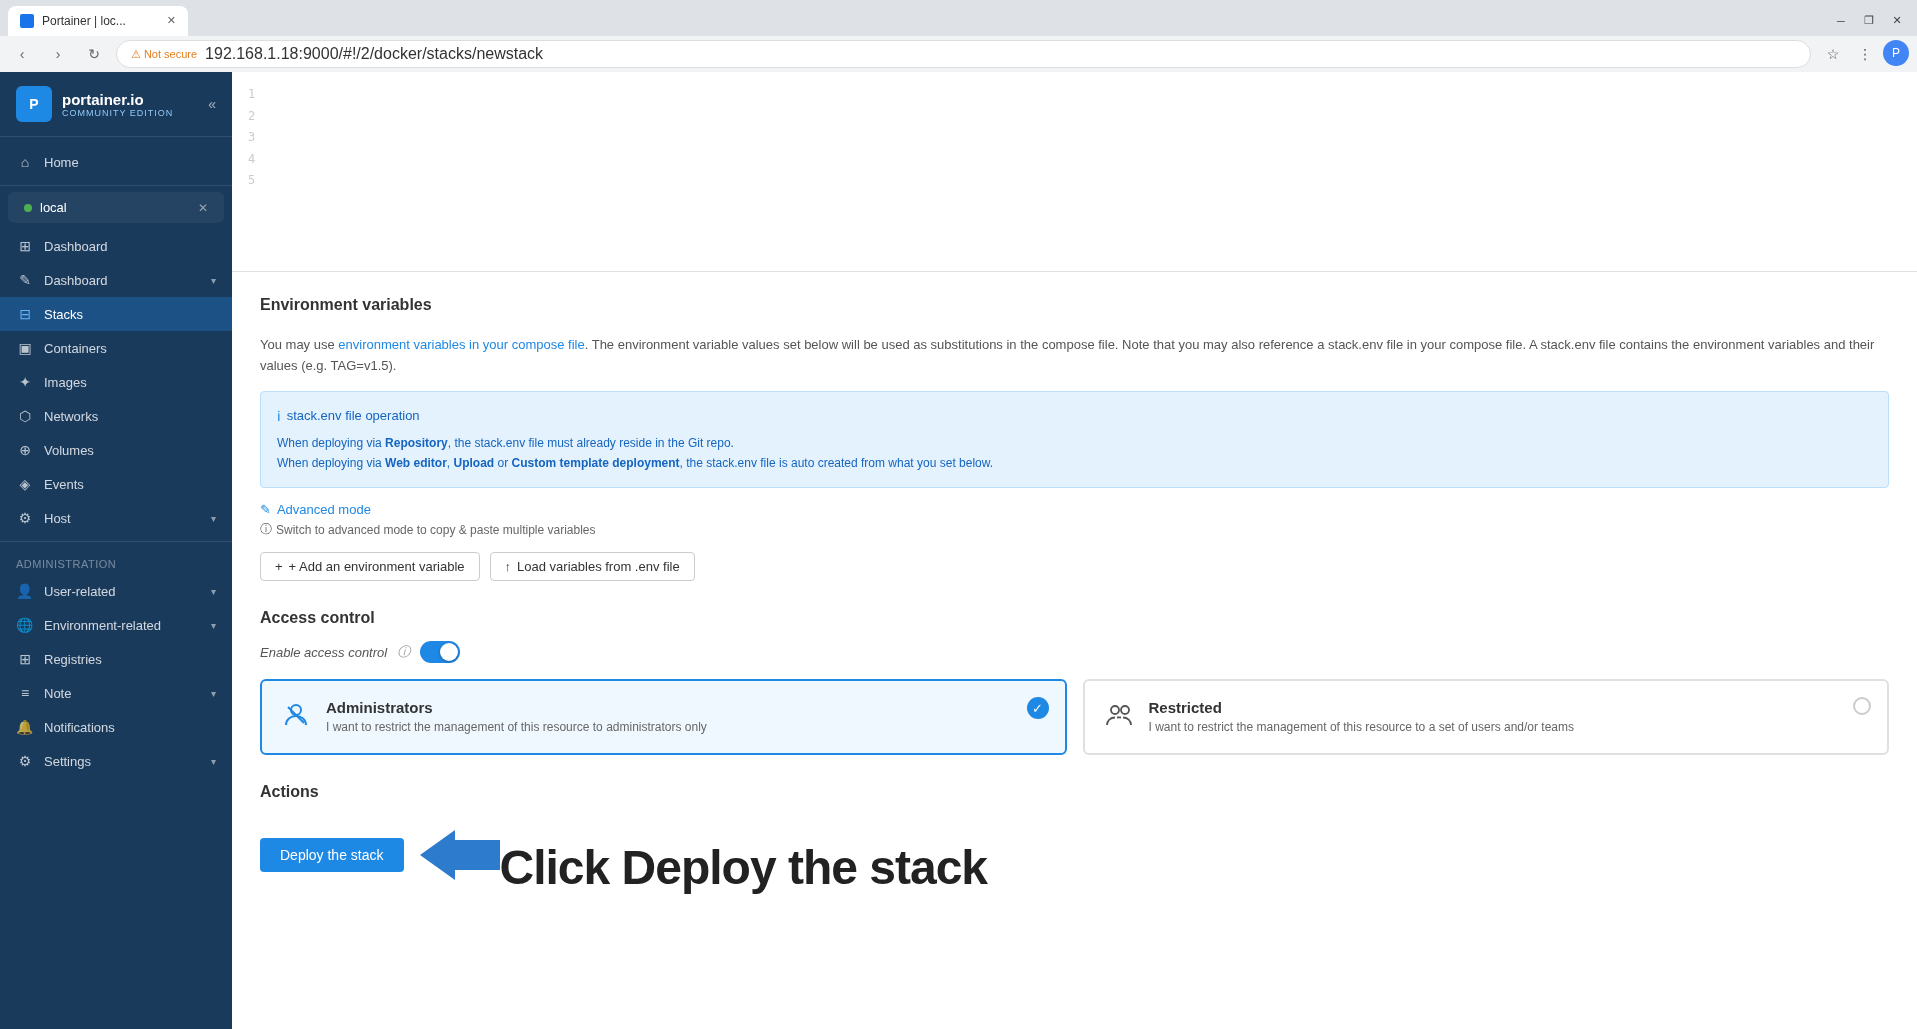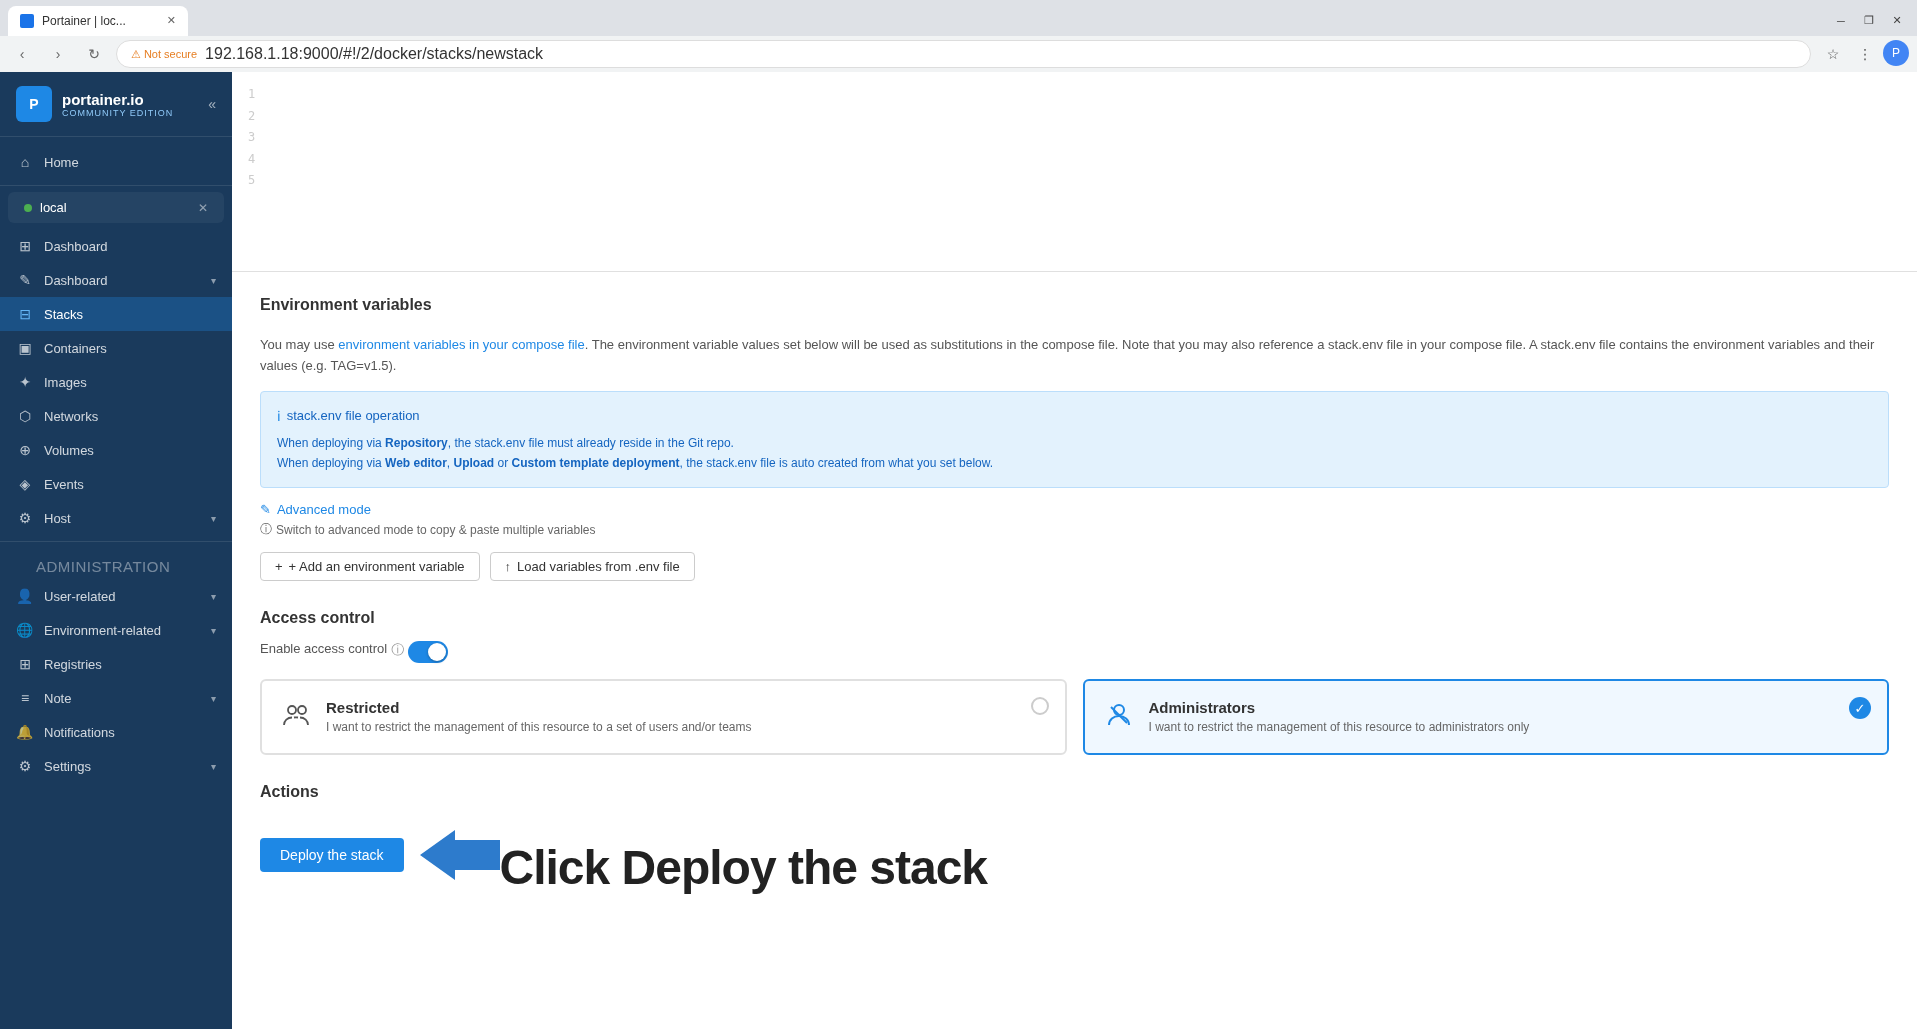--- a/index.html
+++ b/index.html
@@ -40,21 +40,21 @@
     .sidebar-nav { padding: 8px 0; flex: 1; }
     .sidebar-item { display: flex; align-items: center; gap: 10px; padding: 9px 16px; cursor: pointer; color: rgba(255,255,255,0.8); font-size: 13px; transition: background 0.15s; }
     .sidebar-item.active { background: rgba(30,136,229,0.3); color: white; }
     .sidebar-item-icon { width: 18px; text-align: center; font-size: 14px; flex-shrink: 0; color: rgba(255,255,255,0.7); }
     .sidebar-item.active .sidebar-item-icon { color: #64b5f6; }
     .sidebar-section-env { display: flex; align-items: center; gap: 8px; padding: 8px 16px; background: rgba(255,255,255,0.05); margin: 4px 8px; border-radius: 6px; }
     .env-dot { width: 8px; height: 8px; border-radius: 50%; background: #4caf50; flex-shrink: 0; }
     .env-label { font-size: 13px; color: white; font-weight: 400; flex: 1; }
     .env-close { color: rgba(255,255,255,0.5); cursor: pointer; font-size: 12px; }
     .sidebar-divider { height: 1px; background: rgba(255,255,255,0.1); margin: 6px 0; }
-    .sidebar-group-label { padding: 10px 16px 4px; color: rgba(255,255,255,0.4); font-size: 15px; text-transform: uppercase; letter-spacing: 0.5px; margin-left: 20px; }
+    .sidebar-group-label { padding: 10px 16px 4px; color: rgba(255,255,255,0.4); font-size: 11px; text-transform: uppercase; letter-spacing: 0.5px; }
     .sidebar-expandable { display: flex; align-items: center; justify-content: space-between; padding: 9px 16px; cursor: pointer; color: rgba(255,255,255,0.8); font-size: 13px; }
     .sidebar-expandable-left { display: flex; align-items: center; gap: 10px; }
     .chevron { font-size: 10px; color: rgba(255,255,255,0.5); }
 
     
     .main-content { flex: 1; background: white; overflow-y: auto; display: flex; flex-direction: column; }
     .main-content::-webkit-scrollbar { width: 6px; }
     .main-content::-webkit-scrollbar-thumb { background: #ccc; border-radius: 3px; }
 
     
@@ -71,21 +71,21 @@
     .info-box-text { font-size: 12px; color: #1565c0; line-height: 1.7; }
     .info-box-text strong { font-weight: 600; }
     .advanced-mode-link { display: flex; align-items: center; gap: 6px; color: #1e88e5; font-size: 13px; cursor: pointer; margin-bottom: 4px; text-decoration: none; }
     .advanced-mode-sub { font-size: 12px; color: #666; display: flex; align-items: center; gap: 4px; margin-bottom: 14px; }
     .env-actions { display: flex; gap: 10px; margin-bottom: 0; }
     .btn-outline { border: 1px solid #ccc; background: white; color: #333; border-radius: 4px; padding: 6px 14px; font-size: 13px; cursor: pointer; display: flex; align-items: center; gap: 6px; }
 
     
     .access-control-section { margin-bottom: 28px; }
     .access-label { font-size: 16px; font-weight: 600; color: #333; margin-bottom: 14px; }
-    .enable-access-row { display: flex; align-items: flex-start; gap: 4px; margin-bottom: 16px; }
+    .enable-access-row { display: flex; align-items: center; gap: 10px; margin-bottom: 16px; font-style: italic; }
     .enable-label { font-size: 13px; color: #555; }
     .help-icon { color: #999; font-size: 13px; cursor: pointer; }
     
     .toggle { width: 40px; height: 22px; background: #1e88e5; border-radius: 11px; position: relative; cursor: pointer; transition: background 0.2s; }
     .toggle-knob { width: 18px; height: 18px; background: white; border-radius: 50%; position: absolute; top: 2px; right: 2px; transition: left 0.2s; box-shadow: 0 1px 3px rgba(0,0,0,0.3); }
 
     
     .access-cards { display: flex; gap: 16px; }
     .access-card { flex: 1; border: 2px solid #e0e0e0; border-radius: 6px; padding: 18px 20px; display: flex; align-items: flex-start; gap: 16px; cursor: pointer; position: relative; }
     .access-card.selected { border-color: #1e88e5; background: #f0f8ff; }
@@ -325,53 +325,53 @@
 
         <div class="enable-access-row">
           <span class="enable-label">Enable access control</span>
           <span class="help-icon">ⓘ</span>
           <div class="toggle">
             <div class="toggle-knob"></div>
           </div>
         </div>
 
         <div class="access-cards">
+
+          <div class="access-card selected">
+            <div class="access-card-icon">
+              
+              <svg width="28" height="28" viewBox="0 0 28 28" fill="none" xmlns="http://www.w3.org/2000/svg">
+                <circle cx="14" cy="9" r="5" stroke="#1e88e5" stroke-width="2" fill="none"></circle>
+                <path d="M4 24c0-5.5 4.5-9 10-9s10 3.5 10 9" stroke="#1e88e5" stroke-width="2" fill="none"></path>
+                <line x1="6" y1="6" x2="22" y2="22" stroke="#1e88e5" stroke-width="2"></line>
+              </svg>
+            </div>
+            <div class="access-card-content">
+              <div class="access-card-title">Administrators</div>
+              <div class="access-card-desc">I want to restrict the management of this resource to administrators only</div>
+            </div>
+            <div class="checkmark-badge">✓</div>
+          </div>
 
           <div class="access-card">
             <div class="access-card-icon">
               <svg width="28" height="28" viewBox="0 0 28 28" fill="none" xmlns="http://www.w3.org/2000/svg">
                 <circle cx="10" cy="9" r="4" stroke="#555" stroke-width="1.8" fill="none"></circle>
                 <circle cx="20" cy="9" r="4" stroke="#555" stroke-width="1.8" fill="none"></circle>
                 <path d="M2 24c0-4.5 3.5-7.5 8-7.5" stroke="#555" stroke-width="1.8" fill="none"></path>
                 <path d="M26 24c0-4.5-3.5-7.5-8-7.5" stroke="#555" stroke-width="1.8" fill="none"></path>
                 <path d="M12 16.5c.6-.1 1.3-.2 2-.2s1.4.1 2 .2" stroke="#555" stroke-width="1.8" fill="none"></path>
               </svg>
             </div>
             <div class="access-card-content">
               <div class="access-card-title">Restricted</div>
               <div class="access-card-desc">I want to restrict the management of this resource to a set of users and/or teams</div>
             </div>
             <div class="radio-indicator"></div>
           </div>
-
-          <div class="access-card selected">
-            <div class="access-card-icon">
-              
-              <svg width="28" height="28" viewBox="0 0 28 28" fill="none" xmlns="http://www.w3.org/2000/svg">
-                <circle cx="14" cy="9" r="5" stroke="#1e88e5" stroke-width="2" fill="none"></circle>
-                <path d="M4 24c0-5.5 4.5-9 10-9s10 3.5 10 9" stroke="#1e88e5" stroke-width="2" fill="none"></path>
-                <line x1="6" y1="6" x2="22" y2="22" stroke="#1e88e5" stroke-width="2"></line>
-              </svg>
-            </div>
-            <div class="access-card-content">
-              <div class="access-card-title">Administrators</div>
-              <div class="access-card-desc">I want to restrict the management of this resource to administrators only</div>
-            </div>
-            <div class="checkmark-badge">✓</div>
-          </div>
         </div>
       </div>
 
       <div class="actions-section">
         <h2 class="actions-title">Actions</h2>
         <div class="actions-row">
           <button class="btn-deploy">Deploy the stack</button>
 
           <div style="display: flex; align-items: center; gap: 0;">
             <svg width="80" height="60" viewBox="0 0 80 60" fill="none" xmlns="http://www.w3.org/2000/svg">

